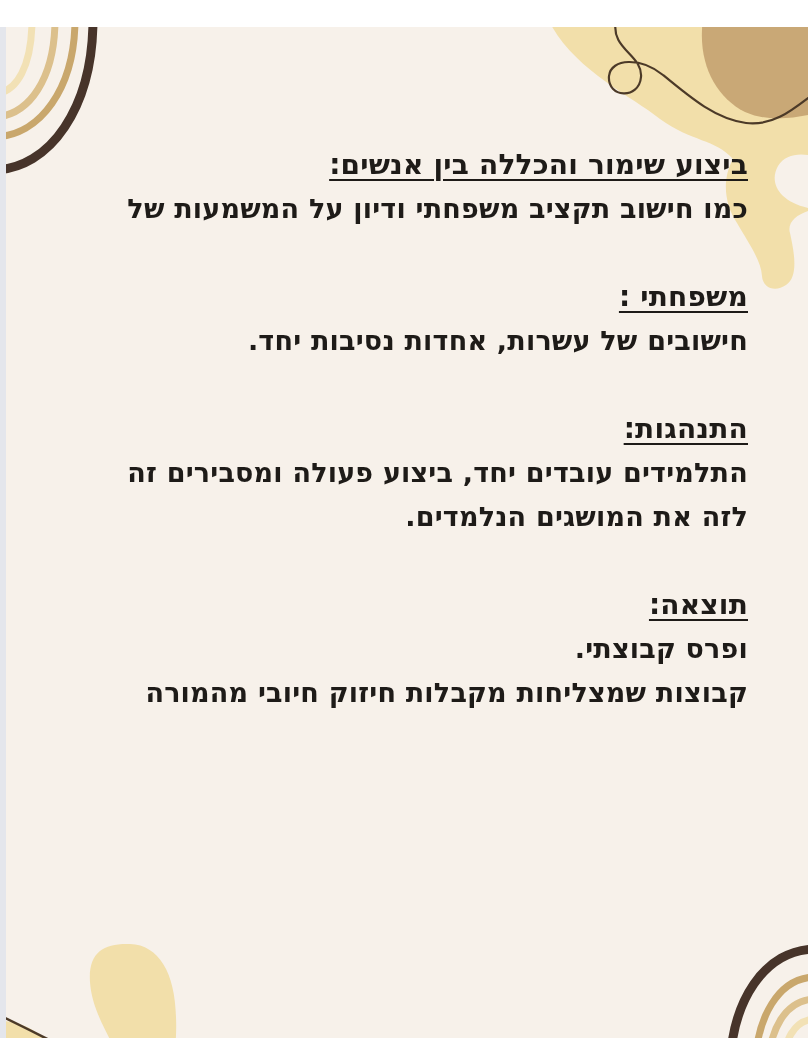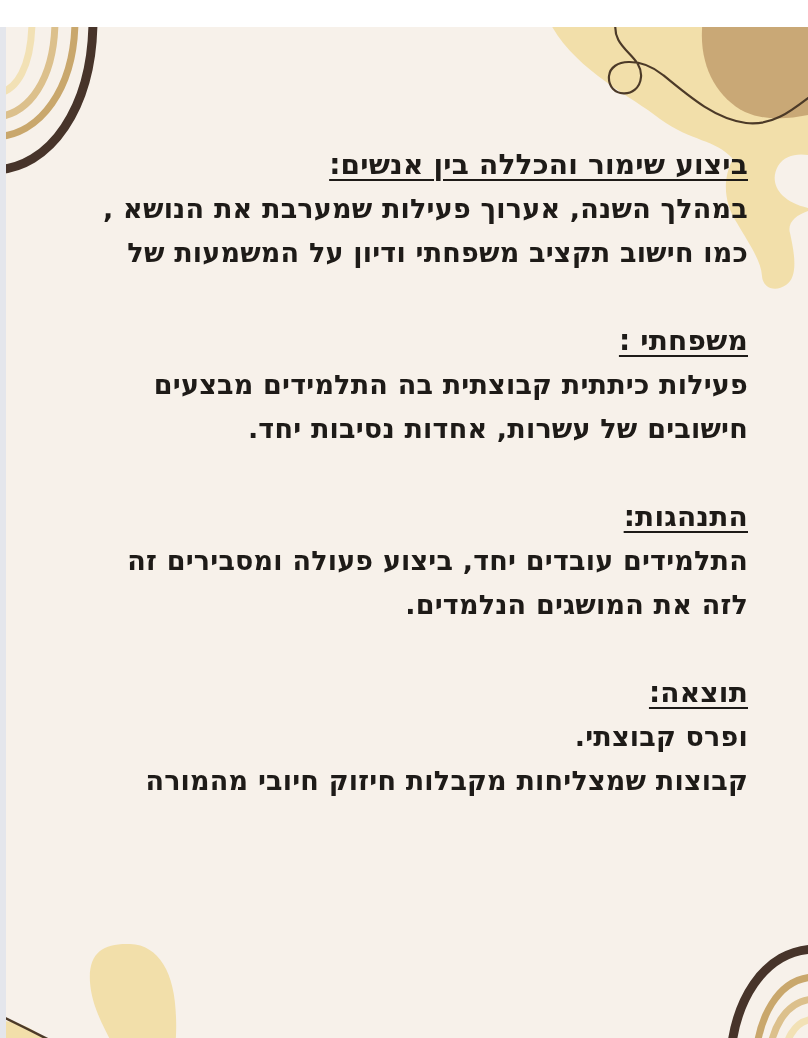--- a/index.html
+++ b/index.html
@@ -119,27 +119,25 @@
     </g>
   </svg>
 
   <div class="edge-strip" style="background: rgb(228, 230, 236);"></div>
   <div class="bottom-strip"></div>
 
   <div class="content" dir="rtl" style="color: rgb(30, 27, 24);">
 
     <section>
       <h2>ביצוע שימור והכללה בין אנשים:</h2>
-      <div class="t-line">במהלך השנה, אערוך פעילות שמערבת את הנושא ,</div>
       <div class="t-line">כמו חישוב תקציב משפחתי ודיון על המשמעות של</div>
     </section>
 
     <section>
       <h2>משפחתי :</h2>
-      <div class="t-line">פעילות כיתתית קבוצתית בה התלמידים מבצעים</div>
       <div class="t-line">חישובים של עשרות, אחדות נסיבות יחד.</div>
     </section>
 
     <section>
       <h2>התנהגות:</h2>
       <div class="t-line">התלמידים עובדים יחד, ביצוע פעולה ומסבירים זה</div>
       <div class="t-line">לזה את המושגים הנלמדים.</div>
     </section>
 
     <section>

